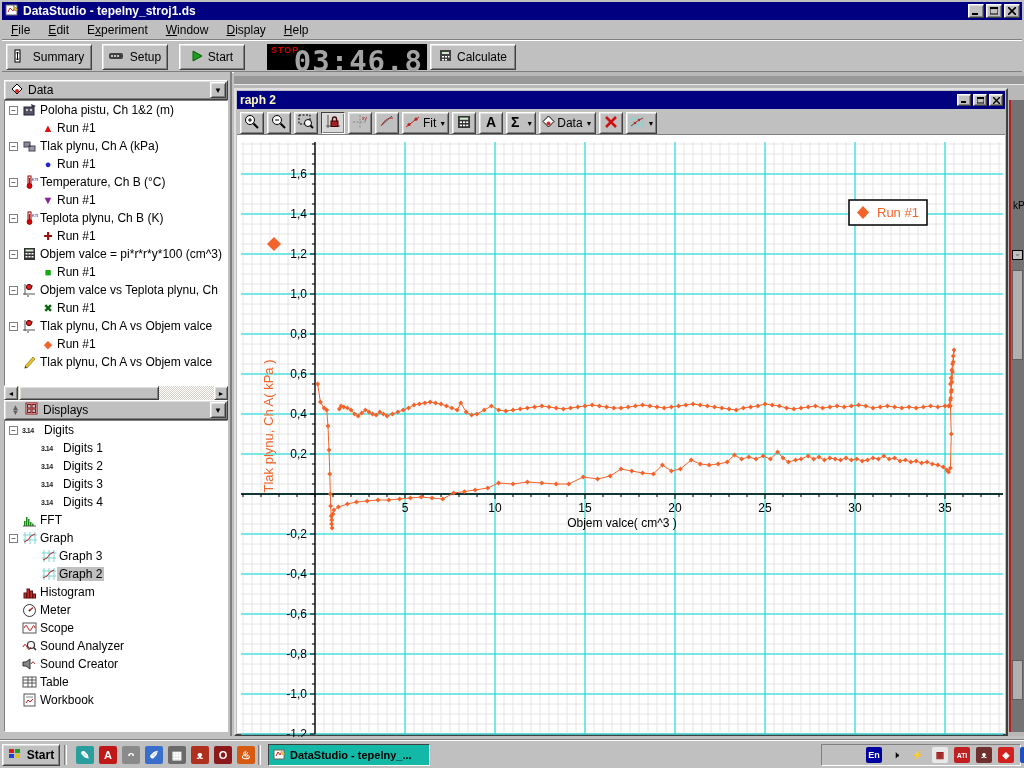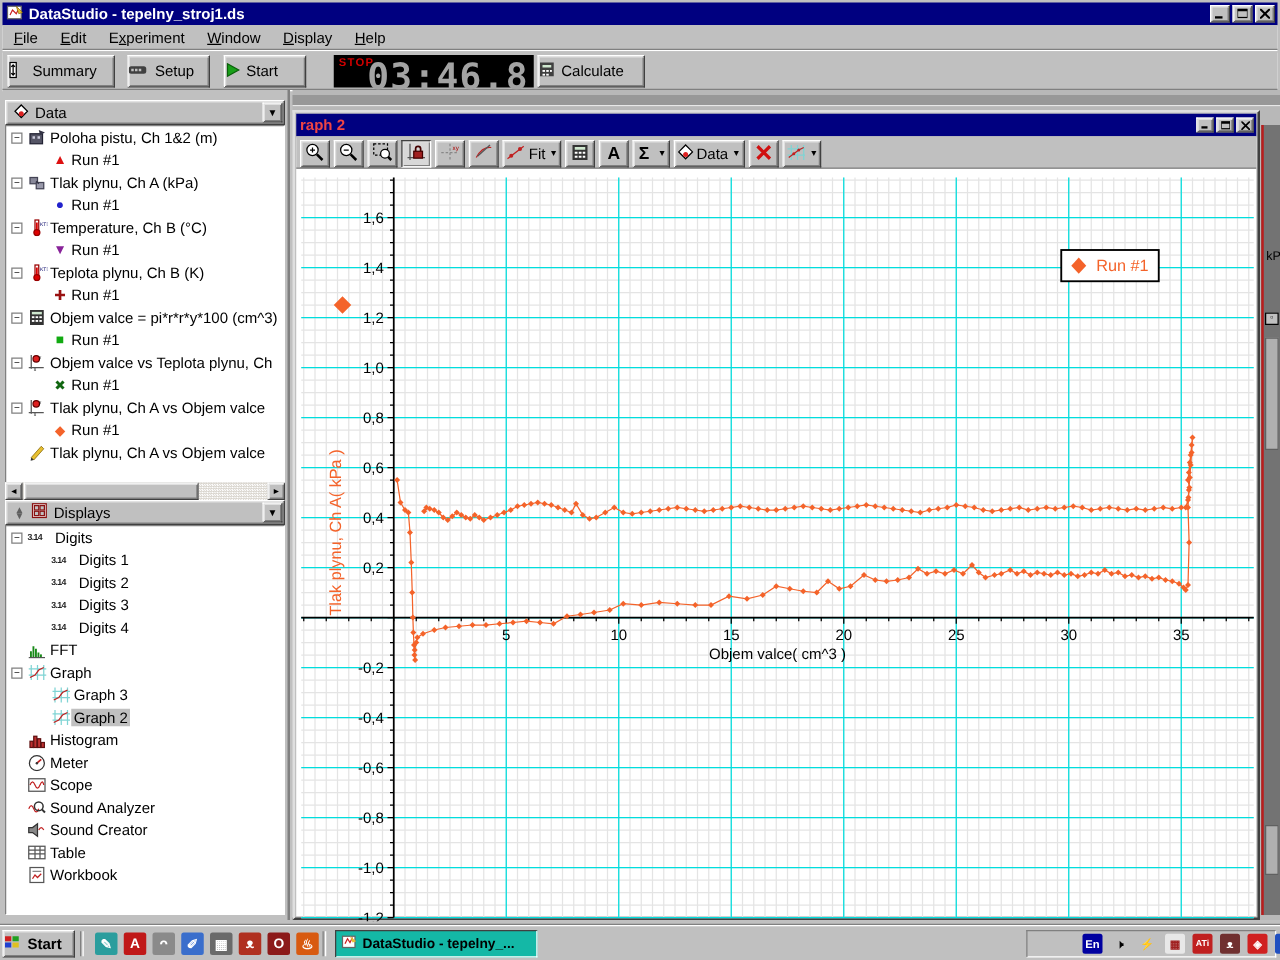--- a/index.html
+++ b/index.html
@@ -2,21 +2,21 @@
 <html><head>
 <meta charset="utf-8">
 <style>
   * { margin:0; padding:0; box-sizing:border-box; }
   html,body { width:1024px; height:768px; overflow:hidden; background:#c0c0c0;
     font-family:"Liberation Sans", sans-serif; font-size:12px; color:#000; }
   #app { position:absolute; left:0; top:0; width:1024px; height:768px; background:#c0c0c0; }
 
   
   .raised  { border-top:1px solid #fff; border-left:1px solid #fff; border-right:1px solid #404040; border-bottom:1px solid #404040; box-shadow:inset 1px 1px 0 #dfdfdf, inset -1px -1px 0 #808080; background:#c0c0c0; }
-  .btn     { display:flex; align-items:center; justify-content:flex-start; gap:5px; cursor:default; }
+  .btn     { display:flex; align-items:center; justify-content:center; gap:5px; cursor:default; }
 
   
   #titlebar { position:absolute; left:2px; top:2px; right:2px; height:18px; background:#000080; display:flex; align-items:center; padding-left:3px; }
   #titlebar .ttext { color:#fff; font-weight:bold; font-size:12px; margin-left:4px; white-space:nowrap; }
   .winbtns { position:absolute; right:2px; top:2px; display:flex; gap:2px; }
   .winbtn { width:16px; height:14px; background:#c0c0c0; display:flex; align-items:center; justify-content:center; font-size:9px; font-weight:bold; }
   .winbtn.small { width:14px; height:12px; }
 
   
   #menubar { position:absolute; left:2px; top:20px; right:2px; height:20px; background:#c0c0c0; display:flex; align-items:center; border-bottom:1px solid #808080; box-shadow:0 1px 0 #fff; }
@@ -52,21 +52,21 @@
   #mdi { position:absolute; left:234px; top:72px; right:0; height:664px; background:#b8b8b8; }
   #mdi .topband { position:absolute; left:0; top:4px; right:0; height:9px; background:#989898; border-bottom:1px solid #e8e8e8; }
   #rightsliver { position:absolute; right:0; top:28px; width:15px; bottom:4px; background:#737373; border-left:2px solid #b91c1c; }
   #rightsliver .frag1 { position:absolute; left:2px; top:100px; color:#000; font-size:10px; }
   #rightsliver .frag2 { position:absolute; left:1px; top:150px; width:11px; height:10px; background:#c0c0c0; border:1px solid #000; font-size:7px; text-align:center; line-height:8px; }
   #rightsliver .frag3 { position:absolute; left:1px; top:170px; width:11px; height:90px; background:#b0b0b0; border:1px solid #606060; }
   #rightsliver .frag4 { position:absolute; left:1px; top:560px; width:11px; height:40px; background:#b0b0b0; border:1px solid #606060; }
 
   
   #graphwin { position:absolute; left:0px; top:16px; width:774px; height:648px; background:#c0c0c0; border:2px solid; border-color:#dfdfdf #404040 #404040 #dfdfdf; }
-  #gtitle { position:absolute; left:1px; top:1px; right:1px; height:18px; background:#000080; color:#ef4444; font-weight:bold; display:flex; align-items:center; padding-left:3px; }
+  #gtitle { position:absolute; left:1px; top:1px; right:1px; height:18px; background:#000080; color:#fef9c3; font-weight:bold; display:flex; align-items:center; padding-left:3px; }
   #gtoolbar { position:absolute; left:1px; top:19px; right:1px; height:26px; background:#c0c0c0; display:flex; align-items:flex-end; gap:3px; padding-left:3px; border-bottom:1px solid #808080; box-shadow:0 1px 0 #fff; }
   .gbtn { height:22px; min-width:24px; display:flex; align-items:center; justify-content:center; gap:2px; font-size:12px; padding:0 2px; }
   .gbtn .dd { font-size:7px; margin-left:1px; }
   .gbtn.pressed { border-color:#404040 #fff #fff #404040; background:#d8d8d8; }
   #plotarea { position:absolute; left:1px; top:46px; right:1px; bottom:1px; background:#fff; }
   #plotarea svg { position:absolute; left:0; top:0; }
 
   
   #taskbar { position:absolute; left:0; bottom:0; width:1024px; height:28px; background:#c0c0c0; border-top:1px solid #fff; box-shadow:0 -1px 0 #808080; }
   #startbtn { position:absolute; left:2px; top:3px; width:58px; height:22px; font-weight:bold; font-size:12px; }

